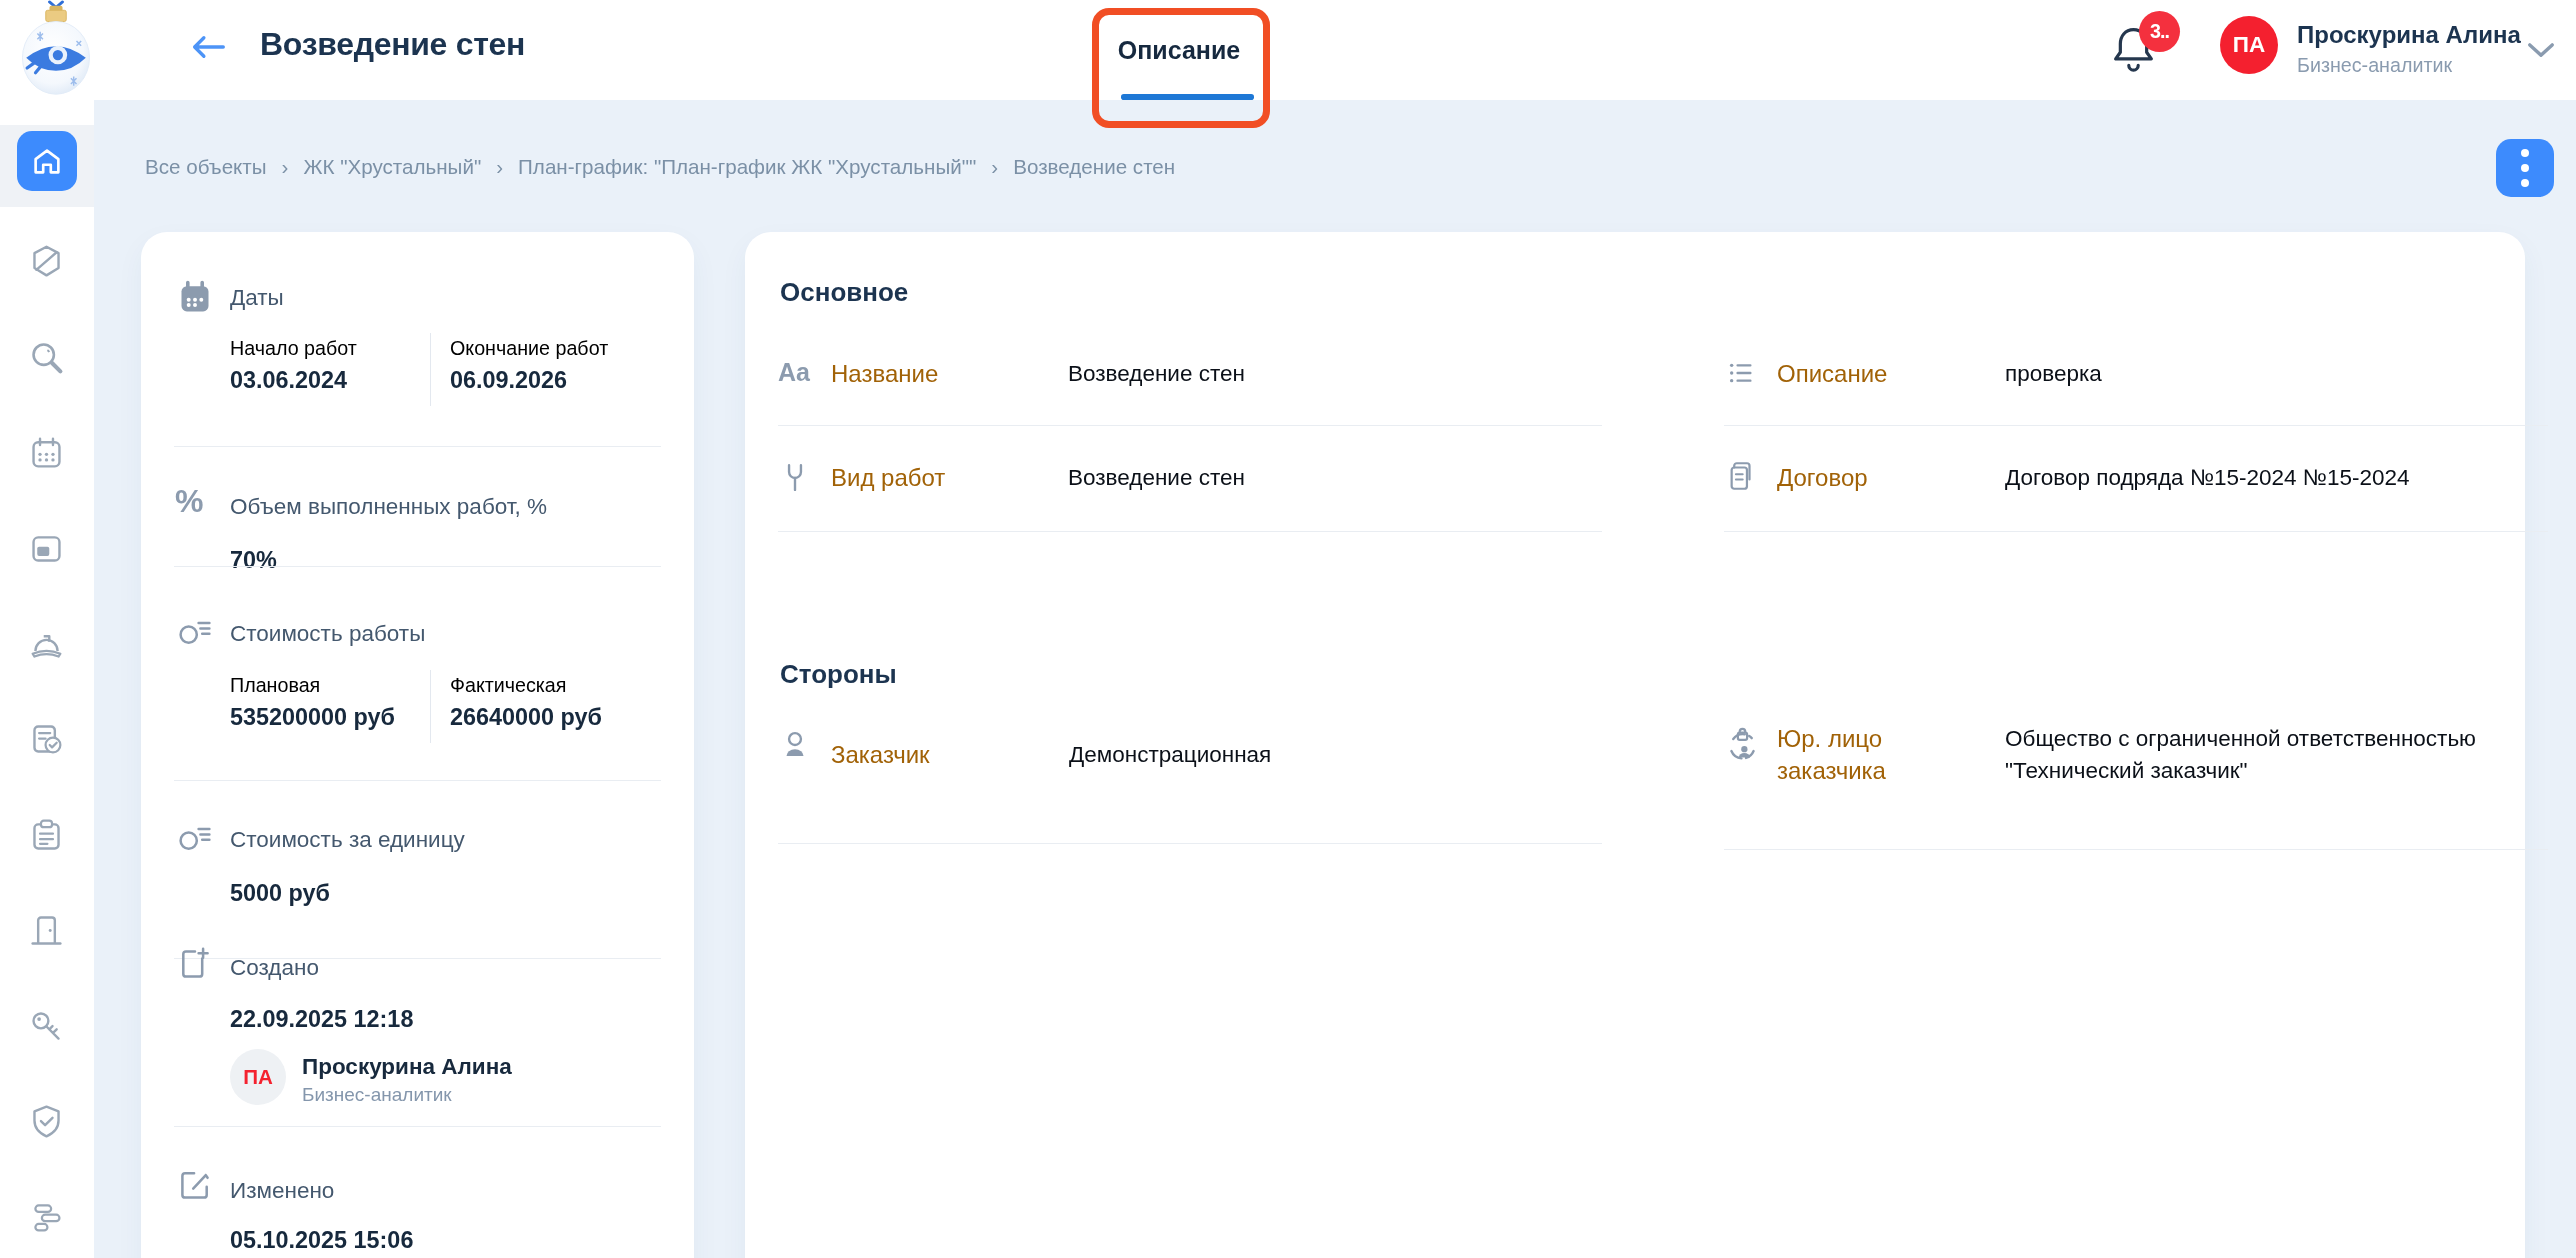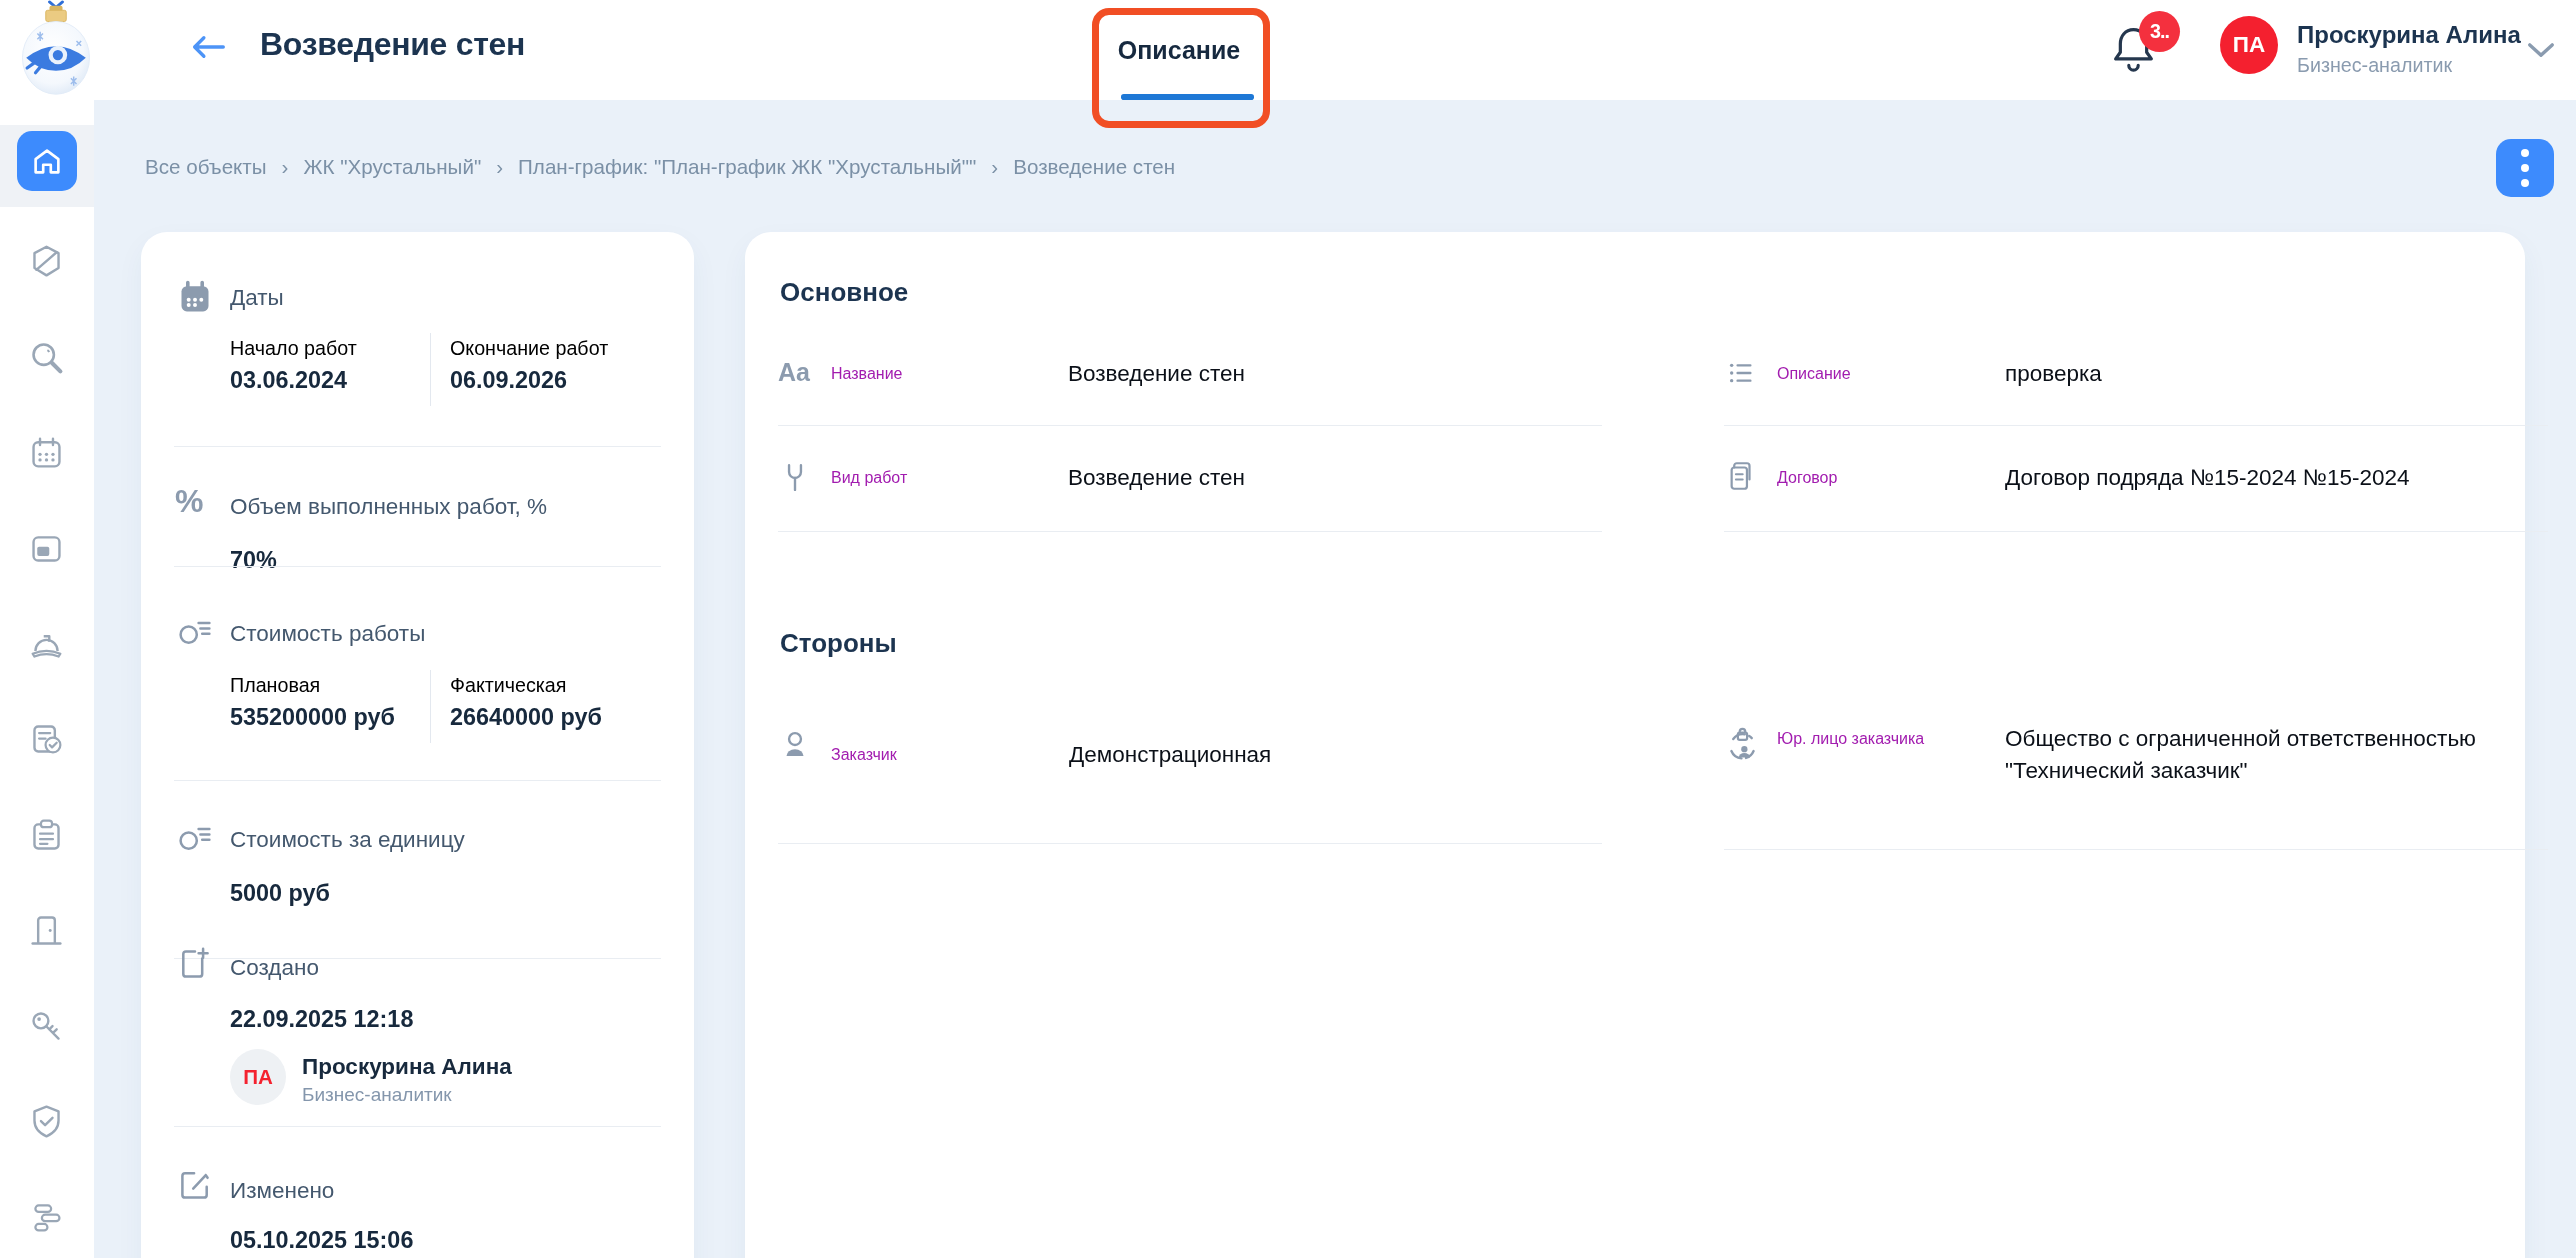--- a/index.html
+++ b/index.html
@@ -44,21 +44,21 @@
   .main-card{left:745px;top:232px;width:1780px;height:1162px;}
 
   .sec-title{font-size:22.5px;color:#44586E;}
   .lc-label{font-size:19.7px;color:#000000;}
   .lc-value{font-size:23.4px;font-weight:700;color:#17293D;}
   .hdiv{position:absolute;height:0.9px;background:#E9EDF2;}
   .vdiv{position:absolute;width:0.9px;background:#E3E8EF;}
   .mini-avatar{position:absolute;width:56px;height:56px;border-radius:50%;background:#EEF1F4;color:#F4222F;
     font-size:20.6px;font-weight:700;display:flex;align-items:center;justify-content:center;}
   .mc-heading{position:absolute;font-size:26px;font-weight:700;color:#1C3450;}
-  .mc-label{position:absolute;font-size:16px;color:#a21caf;line-height:32px;}
+  .mc-label{position:absolute;font-size:24px;color:#a16207;line-height:32px;}
   .mc-value{position:absolute;font-size:22.5px;color:#0B1018;line-height:32px;}
   .pct-icon{font-size:32px;font-weight:700;color:#8C9BAE;}
   .aa-icon{font-size:25px;font-weight:700;color:#8C9BAE;}
   svg{display:block;}
 </style>
 </head>
 <body>
 
 <div class="screen">
 
@@ -356,21 +356,21 @@
       <svg width="34" height="34" viewBox="0 0 40 40">
         <path d="M12,10 V8 a3,3 0 0 1 3,-3 h12 a3,3 0 0 1 3,3 v16" fill="none" stroke="#8C9BAE" stroke-width="2.6" stroke-linecap="round"></path>
         <rect x="9" y="10" width="18" height="25" rx="3" fill="none" stroke="#8C9BAE" stroke-width="2.6"></rect>
         <path d="M14,18 h8 M14,24 h8" stroke="#8C9BAE" stroke-width="2.4" stroke-linecap="round"></path>
       </svg>
     </div>
     <div class="mc-label" style="left:1032px;top:230px;">Договор</div>
     <div class="mc-value" style="left:1260px;top:230px;width:525px;">Договор подряда №15-2024 №15-2024</div>
     <div class="hdiv" style="left:979px;top:299px;width:824px;"></div>
 
-    <div class="mc-heading" style="left:35px;top:396px;">Стороны</div>
+    <div class="mc-heading" style="left:35px;top:427px;">Стороны</div>
 
     <div class="abs" style="left:33px;top:496px;">
       <svg width="34" height="34" viewBox="0 0 40 40">
         <circle cx="20" cy="13" r="7" fill="none" stroke="#8C9BAE" stroke-width="2.8"></circle>
         <path d="M10,33 a10,8 0 0 1 20,0 Z" fill="#8C9BAE"></path>
       </svg>
     </div>
     <div class="mc-label" style="left:86px;top:507px;">Заказчик</div>
     <div class="mc-value" style="left:324px;top:507px;width:525px;">Демонстрационная</div>
     <div class="hdiv" style="left:33px;top:611px;width:824px;"></div>

